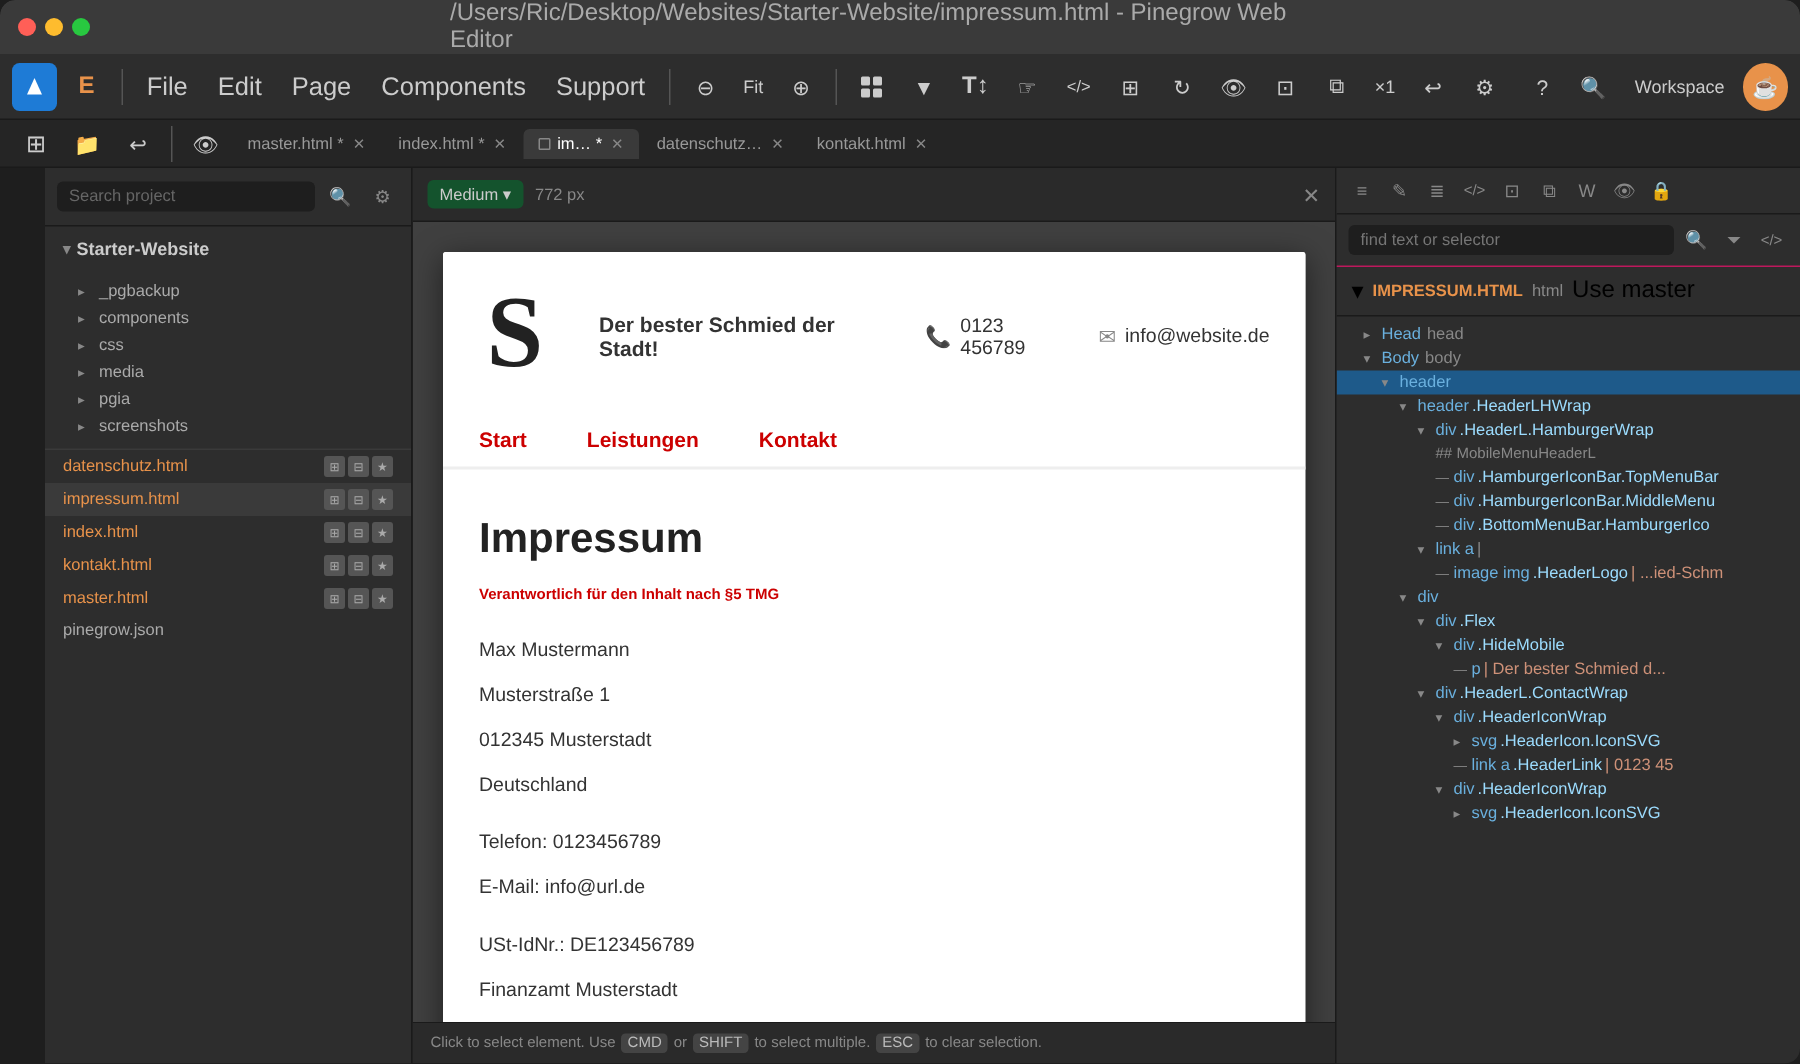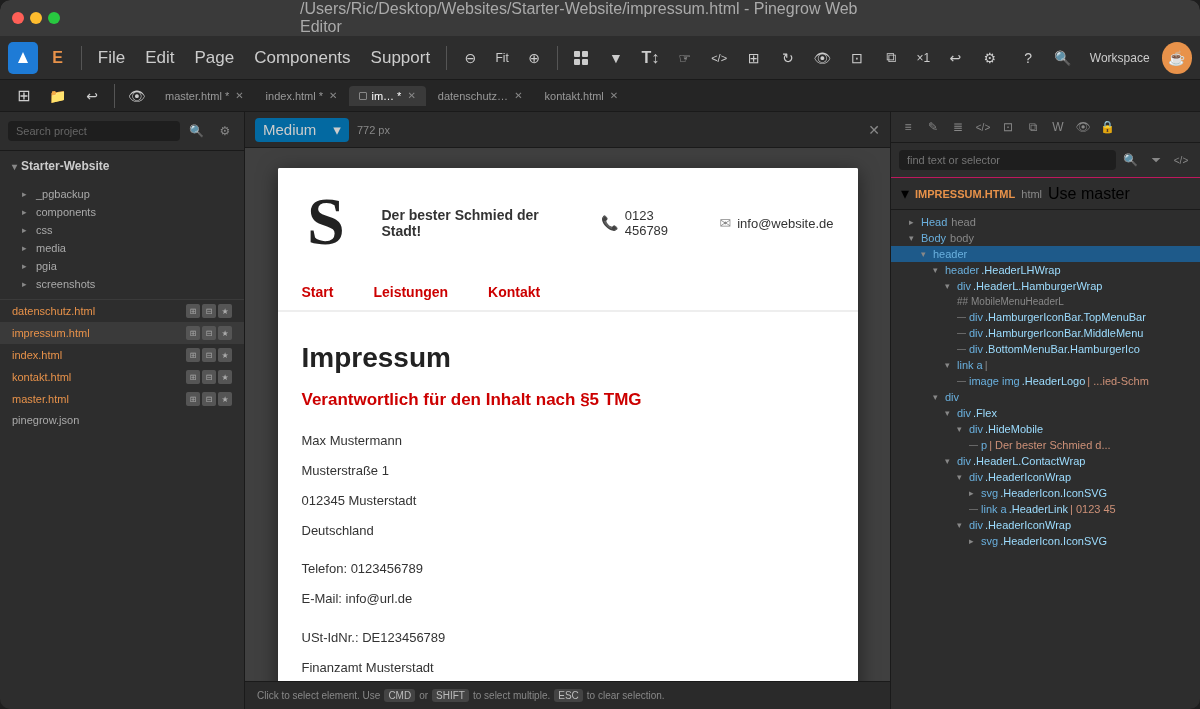--- a/index.html
+++ b/index.html
@@ -137,20 +137,21 @@
     .tab-icon-square {
       width: 8px; height: 8px;
       border: 1px solid #888;
       border-radius: 1px;
     }
 
     
     .main-layout {
       display: flex;
       height: calc(709px - 36px - 44px - 32px);
+      margin-left: 30px;
     }
 
     
     .left-sidebar {
       width: 245px;
       background: #2d2d2d;
       border-right: 1px solid #1a1a1a;
       display: flex;
       flex-direction: column;
     }
@@ -233,30 +234,30 @@
     .preview-toolbar {
       height: 36px;
       background: #2a2a2a;
       display: flex;
       align-items: center;
       padding: 0 10px;
       gap: 8px;
       border-bottom: 1px solid #1a1a1a;
     }
     .preview-size-btn {
-      background: #0369a1;
+      background: #14532d;
       border: none;
       border-radius: 4px;
       padding: 3px 8px;
       color: #ccc;
-      font-size: 15px;
-      cursor: pointer;
-      display: flex;
-      align-items: center;
-      gap: 17px;
+      font-size: 11px;
+      cursor: pointer;
+      display: flex;
+      align-items: center;
+      gap: 3px;
     }
     .preview-px {
       color: #888;
       font-size: 11px;
     }
     .preview-close {
       margin-left: auto;
       color: #888;
       cursor: pointer;
       font-size: 14px;
@@ -333,21 +334,21 @@
     .site-content {
       padding: 30px 24px;
     }
     .site-title {
       font-size: 28px;
       font-weight: 900;
       color: #222;
       margin-bottom: 16px;
     }
     .site-subtitle {
-      font-size: 17px;
+      font-size: 10px;
       font-weight: 700;
       color: #cc0000;
       margin-bottom: 20px;
     }
     .site-text {
       font-size: 13px;
       color: #333;
       line-height: 1.7;
       margin-bottom: 8px;
     }

